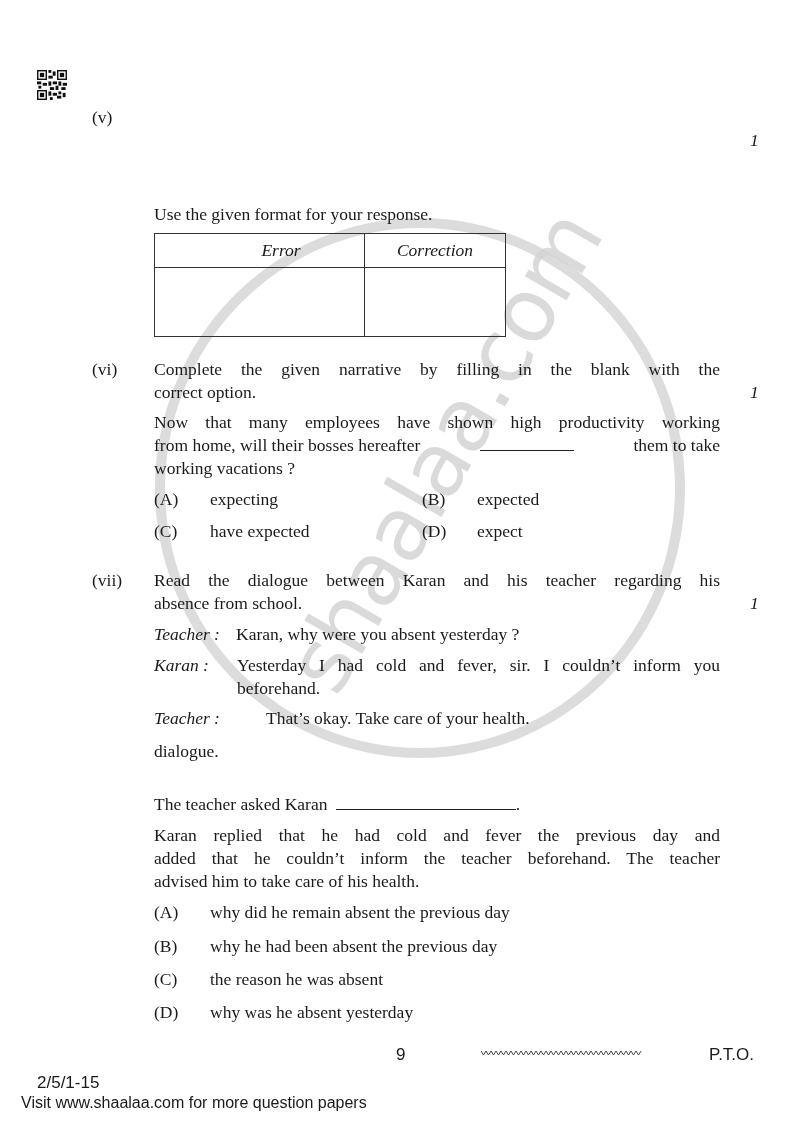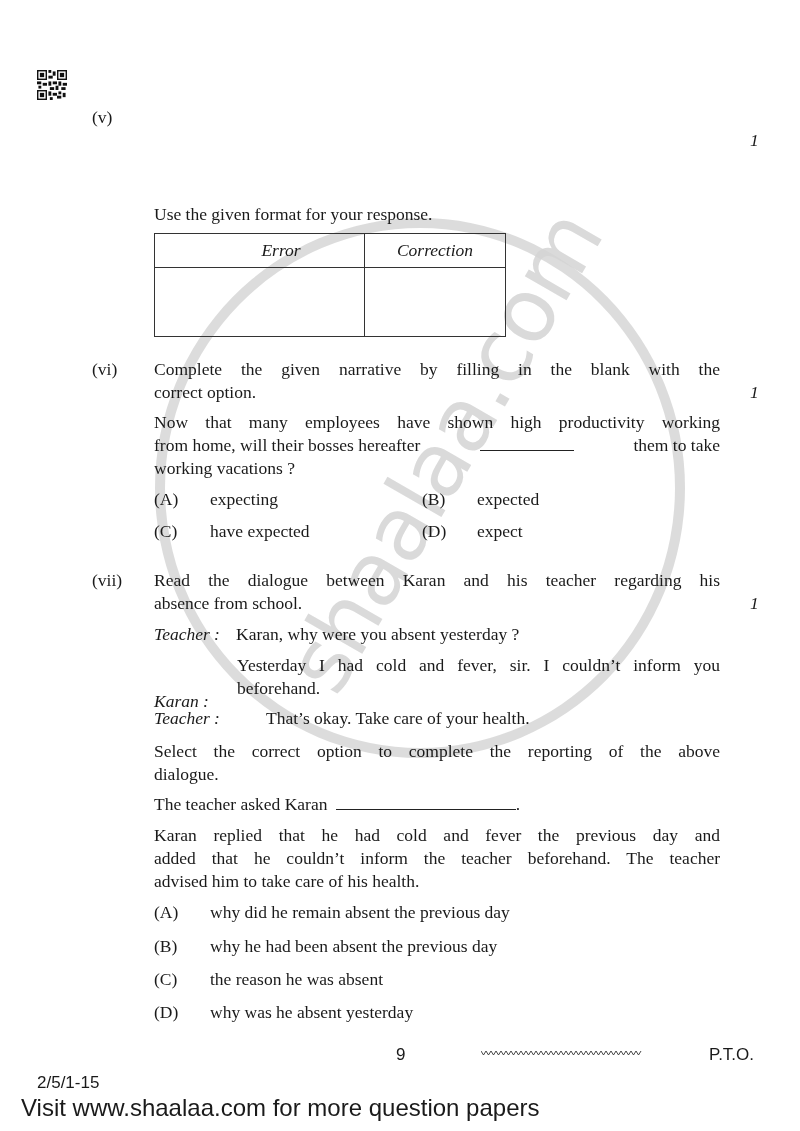--- a/index.html
+++ b/index.html
@@ -130,31 +130,30 @@
     <div class="qnum" style="top:569px;">(vii)</div>
     <div class="qbody" style="top:569px;">
       <span class="jline">Read the dialogue between Karan and his teacher regarding his</span>
       <span class="line">absence from school.</span>
     </div>
     <div class="marks" style="top:592px;">1</div>
 
     <div class="abs ital" style="left:154px; top:623px;">Teacher :</div>
     <div class="abs" style="left:236px; top:623px;">Karan, why were you absent yesterday ?</div>
 
-    <div class="abs ital" style="left:154px; top:654px;margin-top:36px;">Karan :</div>
+    <div class="abs ital" style="left:154px; top:654px;">Karan :</div>
     <div class="abs" style="left:237px; top:654px; width:483px;">
       <span class="jline">Yesterday I had cold and fever, sir. I couldn’t inform you</span>
       <span class="line">beforehand.</span>
     </div>
 
     <div class="abs ital" style="left:154px; top:707px;">Teacher :</div>
     <div class="abs" style="left:236px; top:707px;margin-left:30px;">That’s okay. Take care of your health.</div>
 
     <div class="qbody" style="top:740px;">
-      <span class="jline">Select the correct option to complete the reporting of the above</span>
       <span class="line">dialogue.</span>
     </div>
 
     <div class="qbody" style="top:793px;">
       <span>The teacher asked Karan</span>
       <span class="blank" style="width:180px; margin-left:4px;"></span><span>.</span>
     </div>
 
     <div class="qbody" style="top:824px;">
       <span class="jline">Karan replied that he had cold and fever the previous day and</span>
@@ -172,14 +171,14 @@
     <div class="opt-text" style="left:210px; top:1001px;">why was he absent yesterday</div>
   </div>
 
   <div class="abs footer" style="left:37px; top:1073px;">2/5/1-15</div>
   <div class="abs footer" style="left:396px; top:1045px;">9</div>
   <svg class="abs" style="left:481px; top:1049px;" width="162" height="8" viewBox="0 0 162 8">
     <polyline fill="none" stroke="#333" stroke-width="0.9" points="0,2 2.5,6 5,2 7.5,6 10,2 12.5,6 15,2 17.5,6 20,2 22.5,6 25,2 27.5,6 30,2 32.5,6 35,2 37.5,6 40,2 42.5,6 45,2 47.5,6 50,2 52.5,6 55,2 57.5,6 60,2 62.5,6 65,2 67.5,6 70,2 72.5,6 75,2 77.5,6 80,2 82.5,6 85,2 87.5,6 90,2 92.5,6 95,2 97.5,6 100,2 102.5,6 105,2 107.5,6 110,2 112.5,6 115,2 117.5,6 120,2 122.5,6 125,2 127.5,6 130,2 132.5,6 135,2 137.5,6 140,2 142.5,6 145,2 147.5,6 150,2 152.5,6 155,2 157.5,6 160,2"></polyline>
   </svg>
   <div class="abs footer" style="left:709px; top:1045px;">P.T.O.</div>
 
-  <div class="abs footer" style="left:21px; top:1094px; font-size:24px;">Visit www.shaalaa.com for more question papers</div>
+  <div class="abs footer" style="left:21px; top:1094px; font-size:16px;">Visit www.shaalaa.com for more question papers</div>
 </div>
 
 </body></html>

